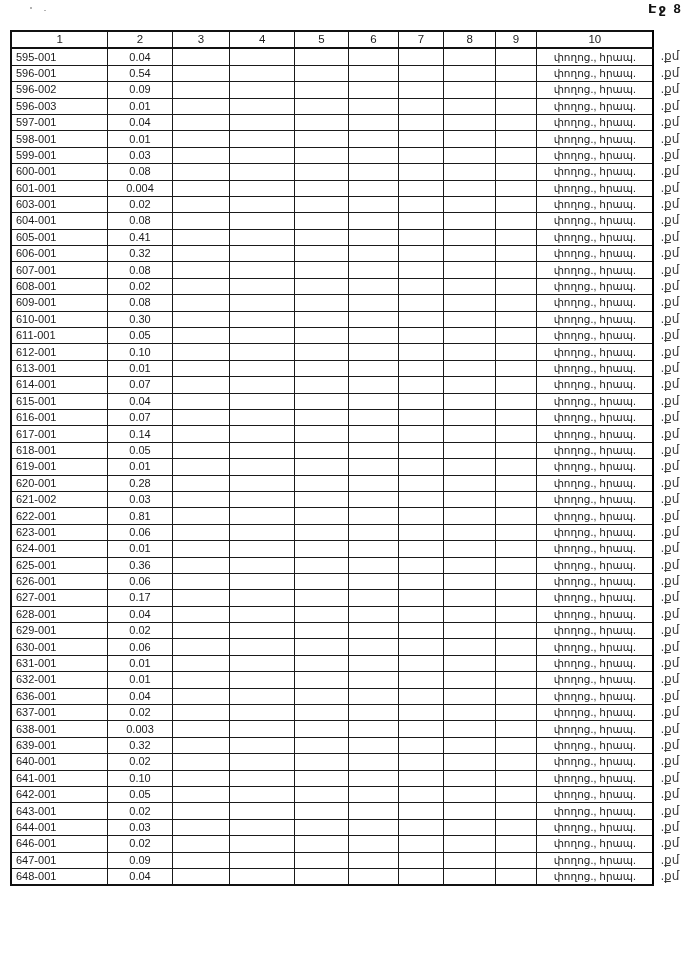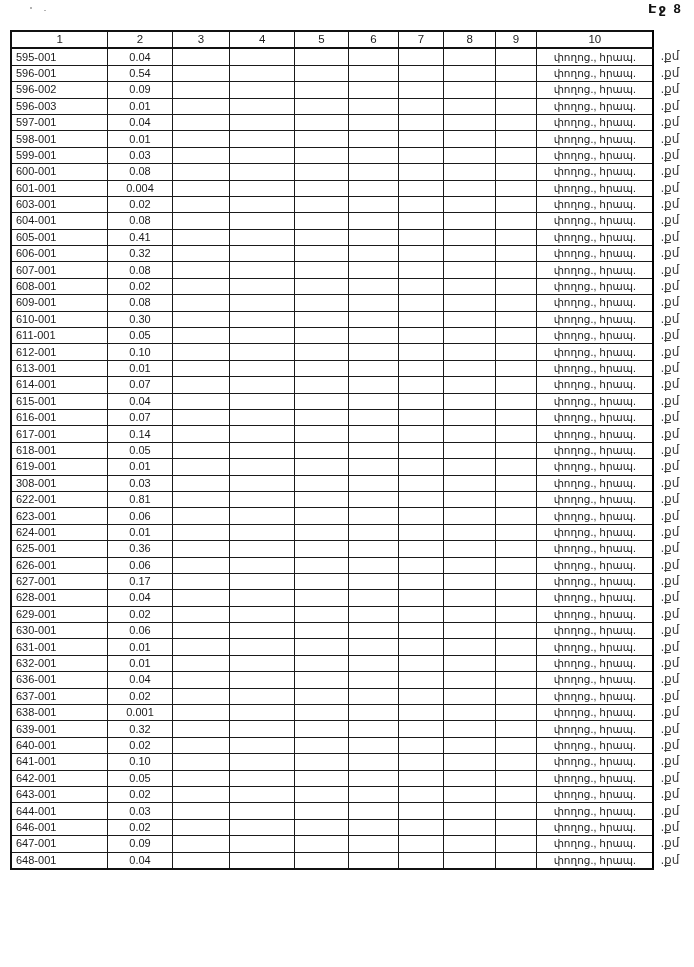--- a/index.html
+++ b/index.html
@@ -439,21 +439,34 @@
         <td class="c4"></td>
         <td class="c5"></td>
         <td class="c6"></td>
         <td class="c7"></td>
         <td class="c8"></td>
         <td class="c9"></td>
         <td class="c10">փողոց., հրապ.</td>
         <td class="cm">.քմ</td>
       </tr>
       <tr>
-        <td class="c1">308-001</td>
+        <td class="c1">620-001</td>
+        <td class="c2">0.28</td>
+        <td class="c3"></td>
+        <td class="c4"></td>
+        <td class="c5"></td>
+        <td class="c6"></td>
+        <td class="c7"></td>
+        <td class="c8"></td>
+        <td class="c9"></td>
+        <td class="c10">փողոց., հրապ.</td>
+        <td class="cm">.քմ</td>
+      </tr>
+      <tr>
+        <td class="c1">621-002</td>
         <td class="c2">0.03</td>
         <td class="c3"></td>
         <td class="c4"></td>
         <td class="c5"></td>
         <td class="c6"></td>
         <td class="c7"></td>
         <td class="c8"></td>
         <td class="c9"></td>
         <td class="c10">փողոց., հրապ.</td>
         <td class="cm">.քմ</td>
@@ -622,21 +635,21 @@
         <td class="c5"></td>
         <td class="c6"></td>
         <td class="c7"></td>
         <td class="c8"></td>
         <td class="c9"></td>
         <td class="c10">փողոց., հրապ.</td>
         <td class="cm">.քմ</td>
       </tr>
       <tr>
         <td class="c1">638-001</td>
-        <td class="c2">0.001</td>
+        <td class="c2">0.003</td>
         <td class="c3"></td>
         <td class="c4"></td>
         <td class="c5"></td>
         <td class="c6"></td>
         <td class="c7"></td>
         <td class="c8"></td>
         <td class="c9"></td>
         <td class="c10">փողոց., հրապ.</td>
         <td class="cm">.քմ</td>
       </tr>

